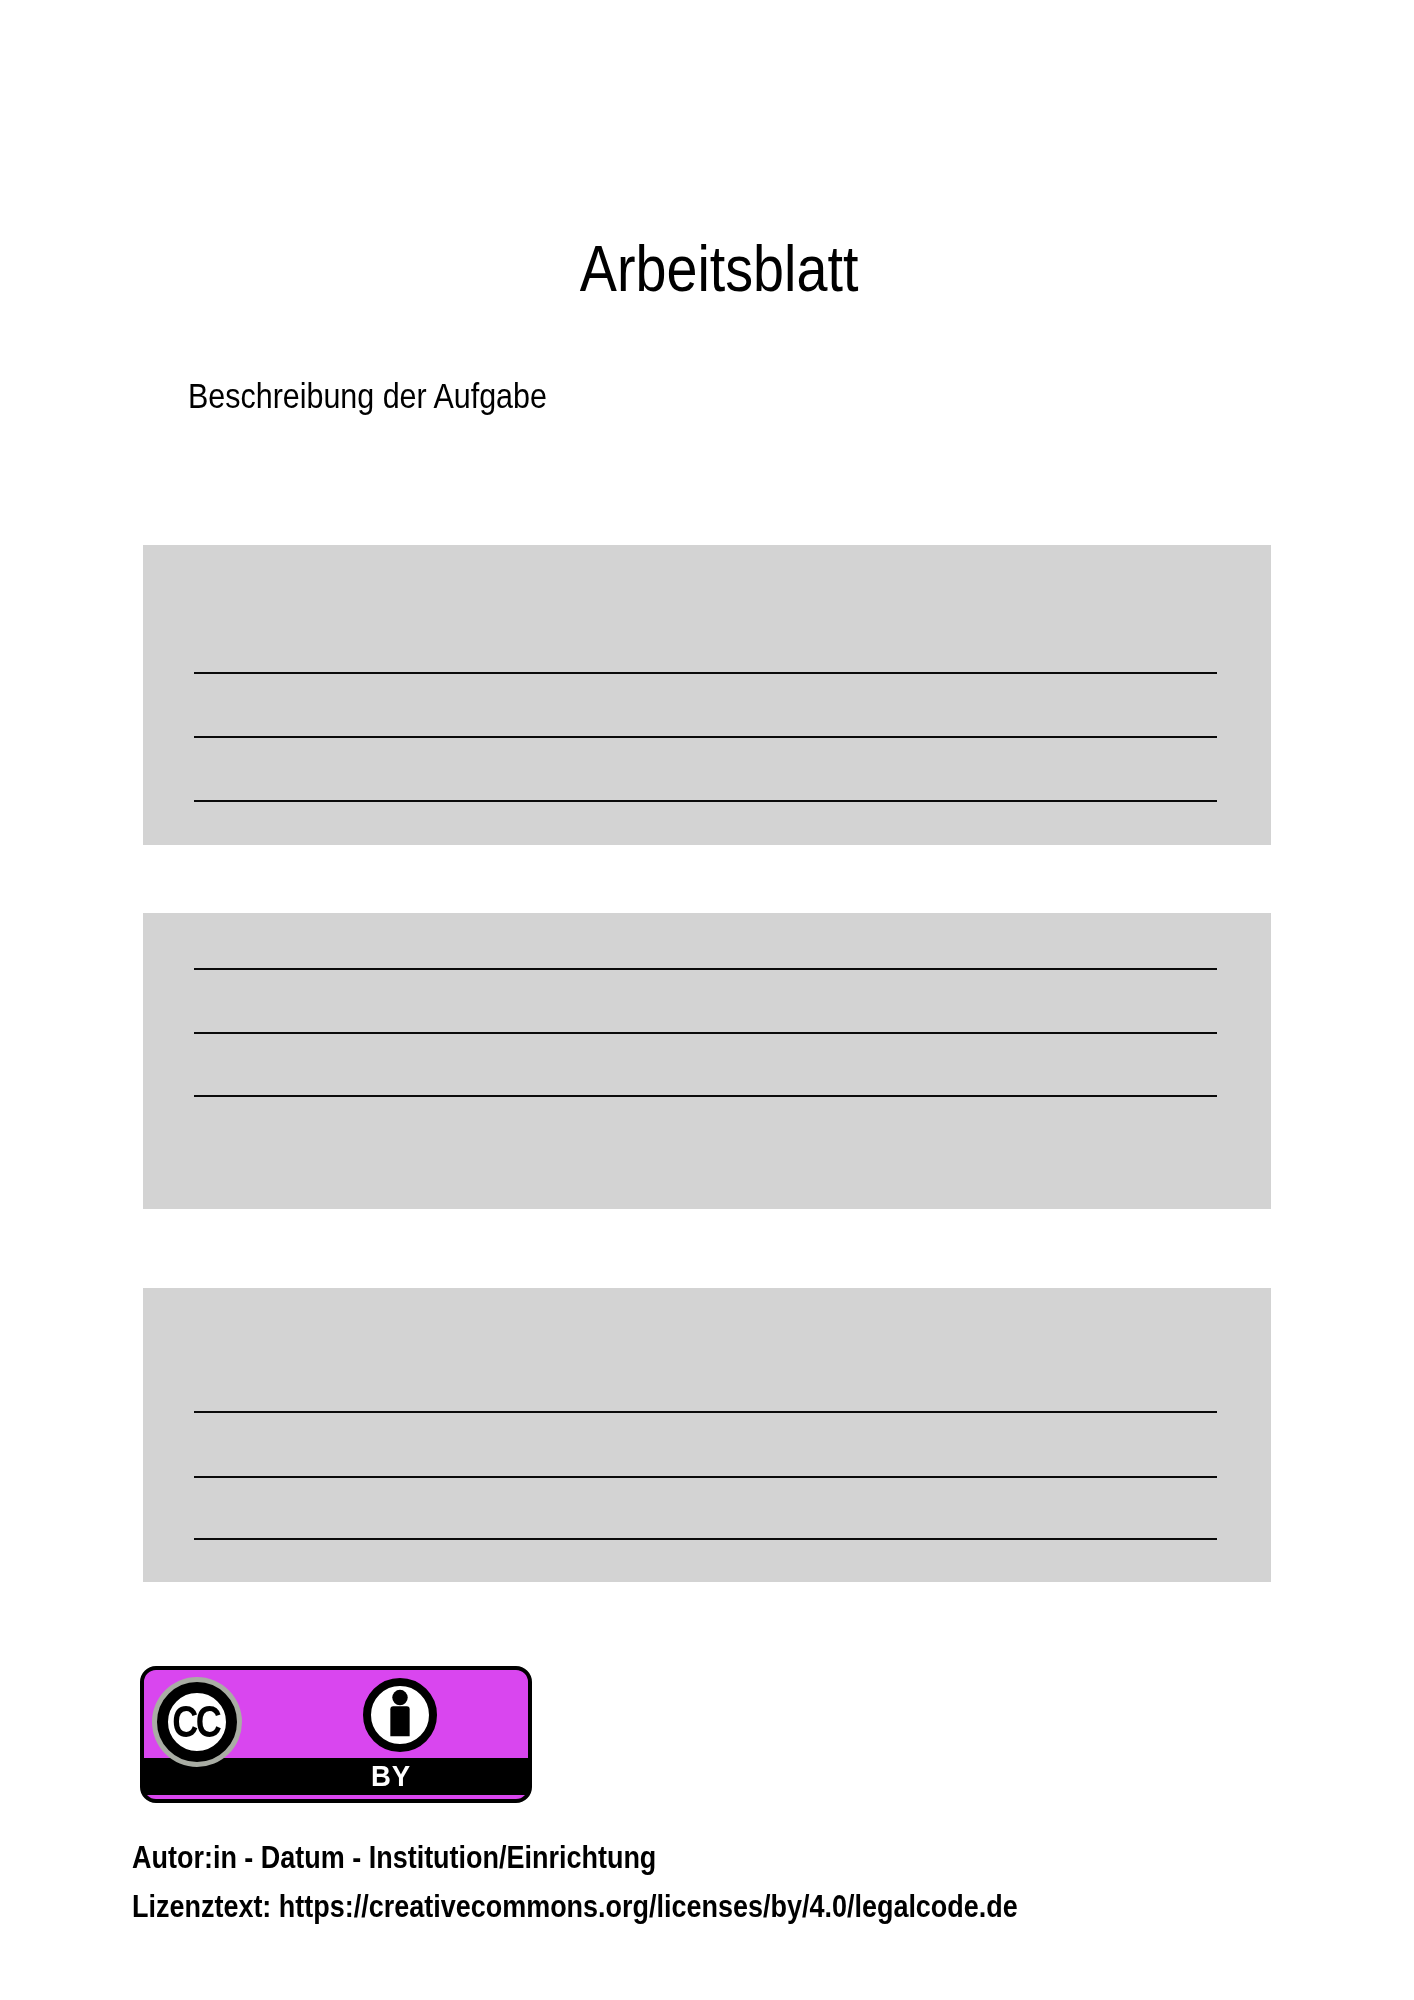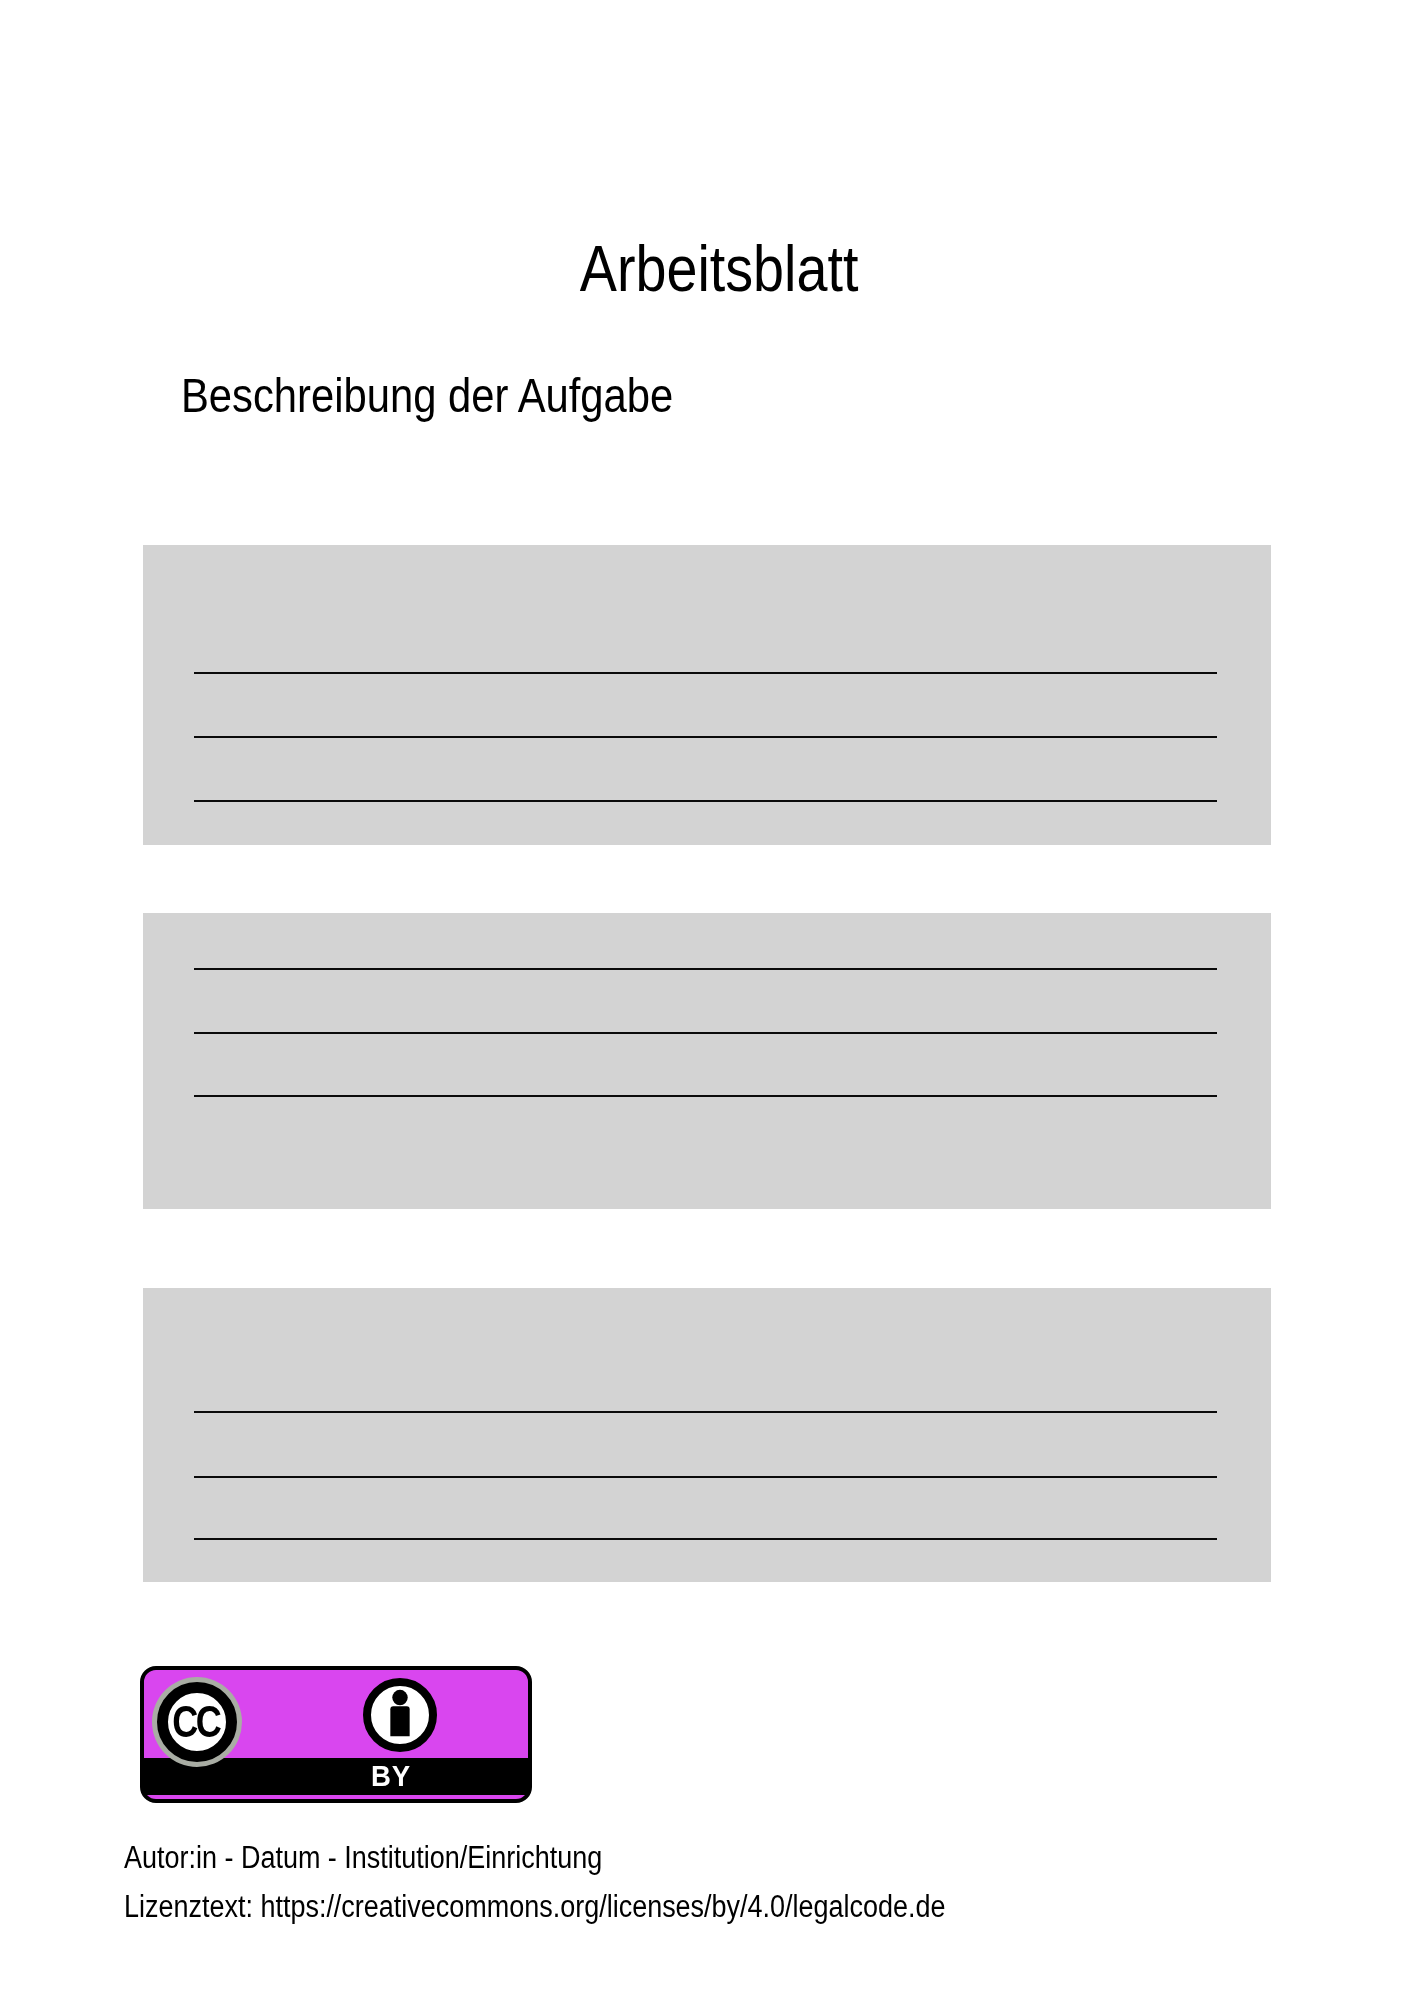--- a/index.html
+++ b/index.html
@@ -32,22 +32,22 @@
     margin: 12px;
     text-align: center;
     font-size: 64px;
     font-weight: 400;
     line-height: 1.1;
   }
   #task-description {
     position: absolute;
     top: 369px;
     left: 180px;
-    margin: 1px;
-    font-size: 48px;
+    margin: 8px;
+    font-size: 35px;
     font-weight: 400;
     line-height: 1.1;
   }
 
   .answer-box {
     position: absolute;
     left: 143px;
     width: 1128px;
     background: #d3d3d3;
   }
@@ -140,25 +140,25 @@
     color: #ffffff;
     font-size: 29px;
     font-weight: 700;
     letter-spacing: 1px;
     line-height: 1;
     z-index: 3;
   }
 
   #page-footer {
     position: absolute;
-    left: 124px;
+    left: 132px;
     top: 1833px;
     font-size: 31px;
     line-height: 49px;
-    font-weight: 400;
+    font-weight: 700;
   }
   #page-footer div { white-space: nowrap; }
 </style>
 </head>
 <body>
 
 <main>
 
   <h1 id="page-title"><span class="cond">Arbeitsblatt</span></h1>
 

